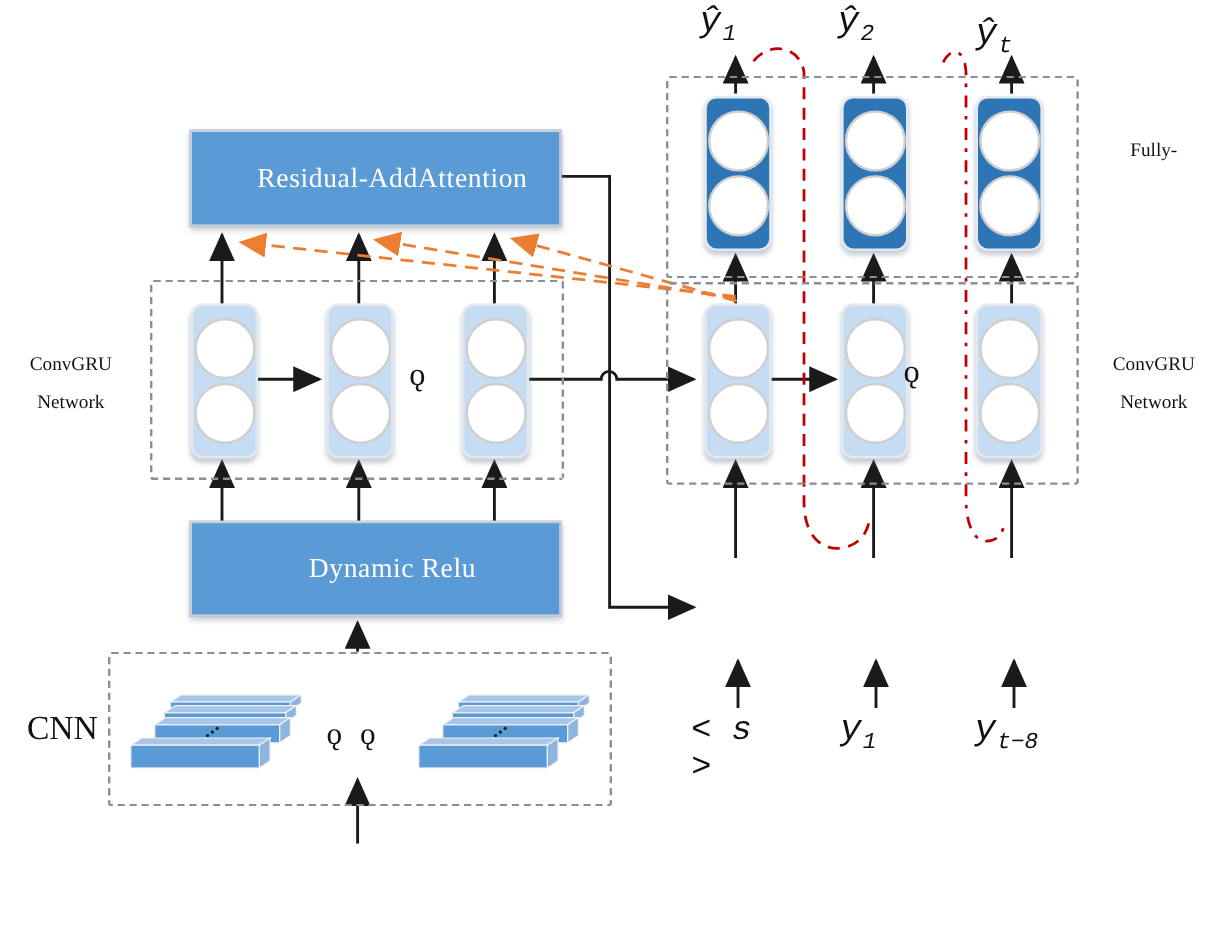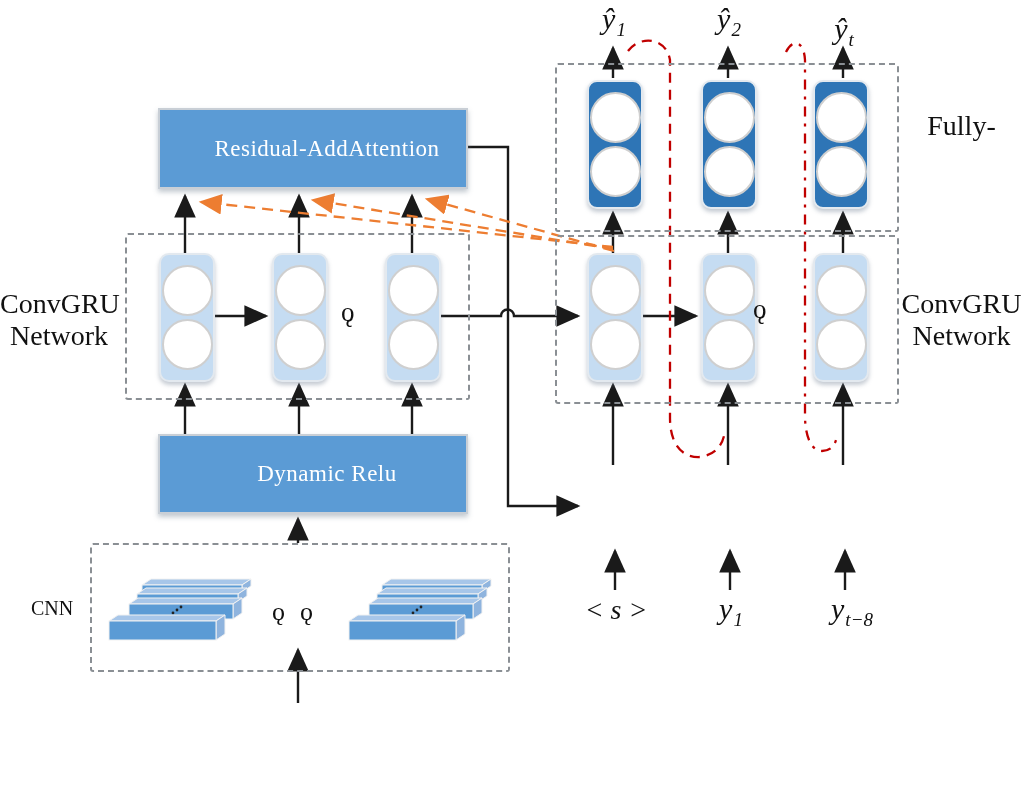--- a/index.html
+++ b/index.html
@@ -24,22 +24,22 @@
   .unit{
     position:absolute;width:52px;height:125px;border-radius:10px;
     border:2px solid #e3e9ef;box-shadow:0 3px 4px rgba(110,125,145,.4);
     display:flex;flex-direction:column;align-items:center;justify-content:center;gap:3px;
   }
   .unit.light{background:#C5DCF2;}
   .unit.dark{background:#2E75B6;}
   .neuron{width:47px;height:47px;border-radius:50%;background:#ffffff;border:2px solid #cfcfcf;}
 
   
-  .side-label{position:absolute;text-align:center;font-size:28px;line-height:32px;color:#111;}
-  .math{position:absolute;text-align:center;font-style:italic;font-size:30px;color:#111;}
+  .side-label{position:absolute;text-align:center;font-size:16px;line-height:32px;color:#111;}
+  .math{position:absolute;font-style:italic;font-size:30px;color:#111;font-family:Liberation Mono, monospace;}
   .math .sub{font-size:19px;font-style:italic;vertical-align:-7px;margin-left:1px;}
   .ellipsis{position:absolute;font-size:27px;color:#111;font-style:normal;}
 </style>
 </head>
 <body>
 
 <div id="canvas">
 
   <svg class="layer" viewBox="0 0 1025 793">
     <defs>
@@ -186,21 +186,21 @@
     <div>ConvGRU</div>
     <div>Network</div>
   </div>
   <div class="side-label" style="left:898px;top:288px;width:127px;">
     <div>ConvGRU</div>
     <div>Network</div>
   </div>
   <div class="side-label" style="left:898px;top:110px;width:127px;">
     <div>Fully-</div>
   </div>
-  <div class="side-label" style="left:12px;top:592px;width:80px;font-size:20px;">CNN</div>
+  <div class="side-label" style="left:12px;top:592px;width:80px;font-size:28px;">CNN</div>
 
   <div class="math" style="left:583px;top:2px;width:62px;">
     <span>ŷ</span><span class="sub">1</span>
   </div>
   <div class="math" style="left:698px;top:2px;width:62px;">
     <span>ŷ</span><span class="sub">2</span>
   </div>
   <div class="math" style="left:813px;top:12px;width:62px;">
     <span>ŷ</span><span class="sub">t</span>
   </div>

